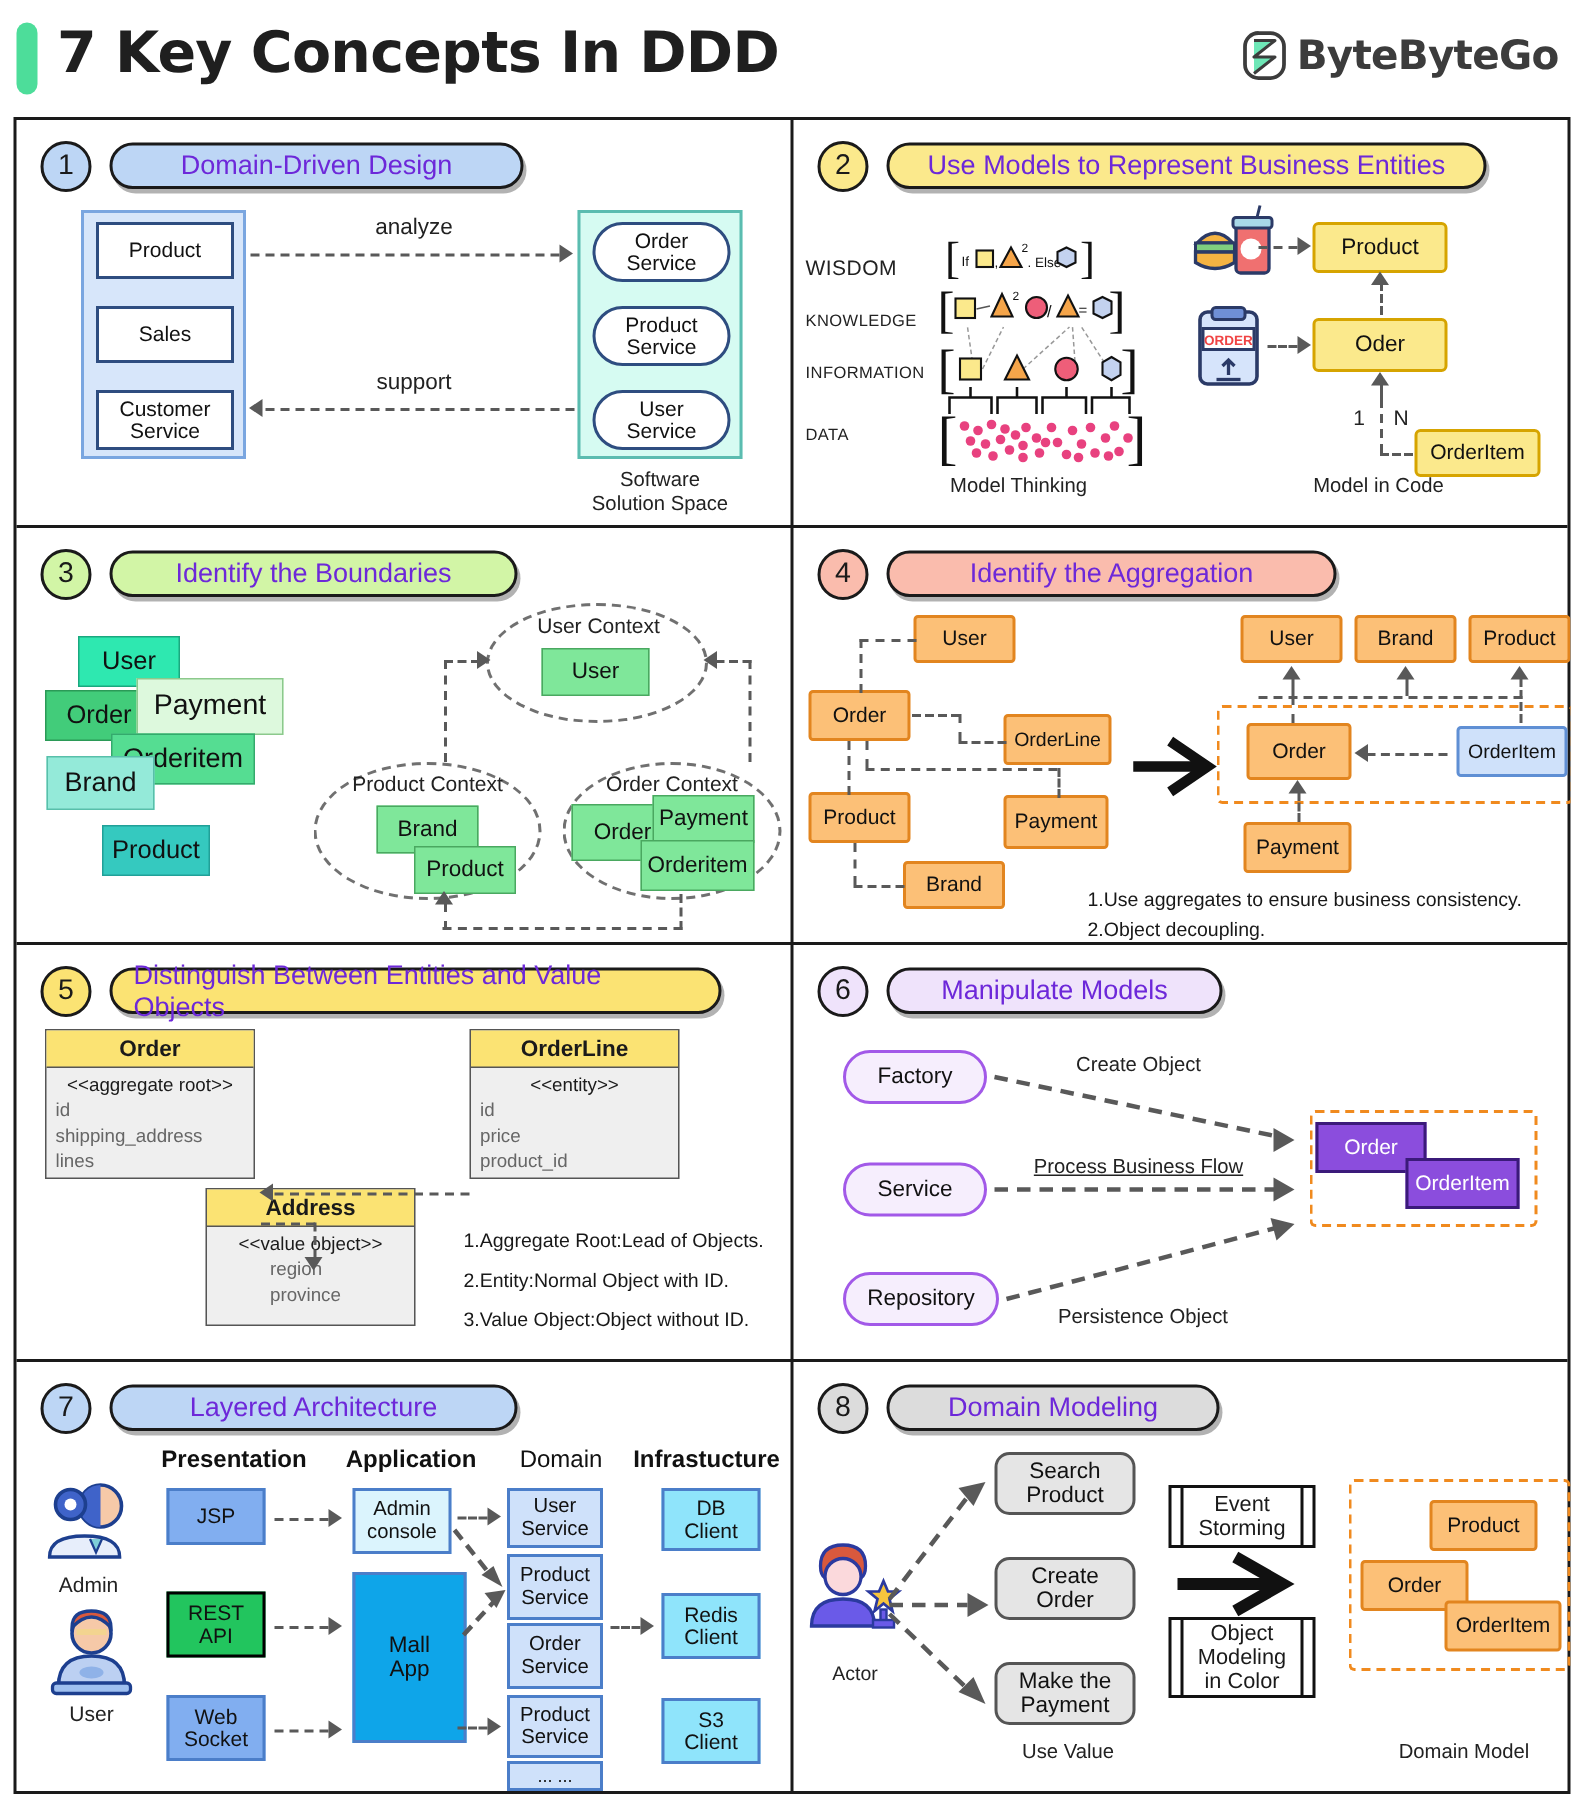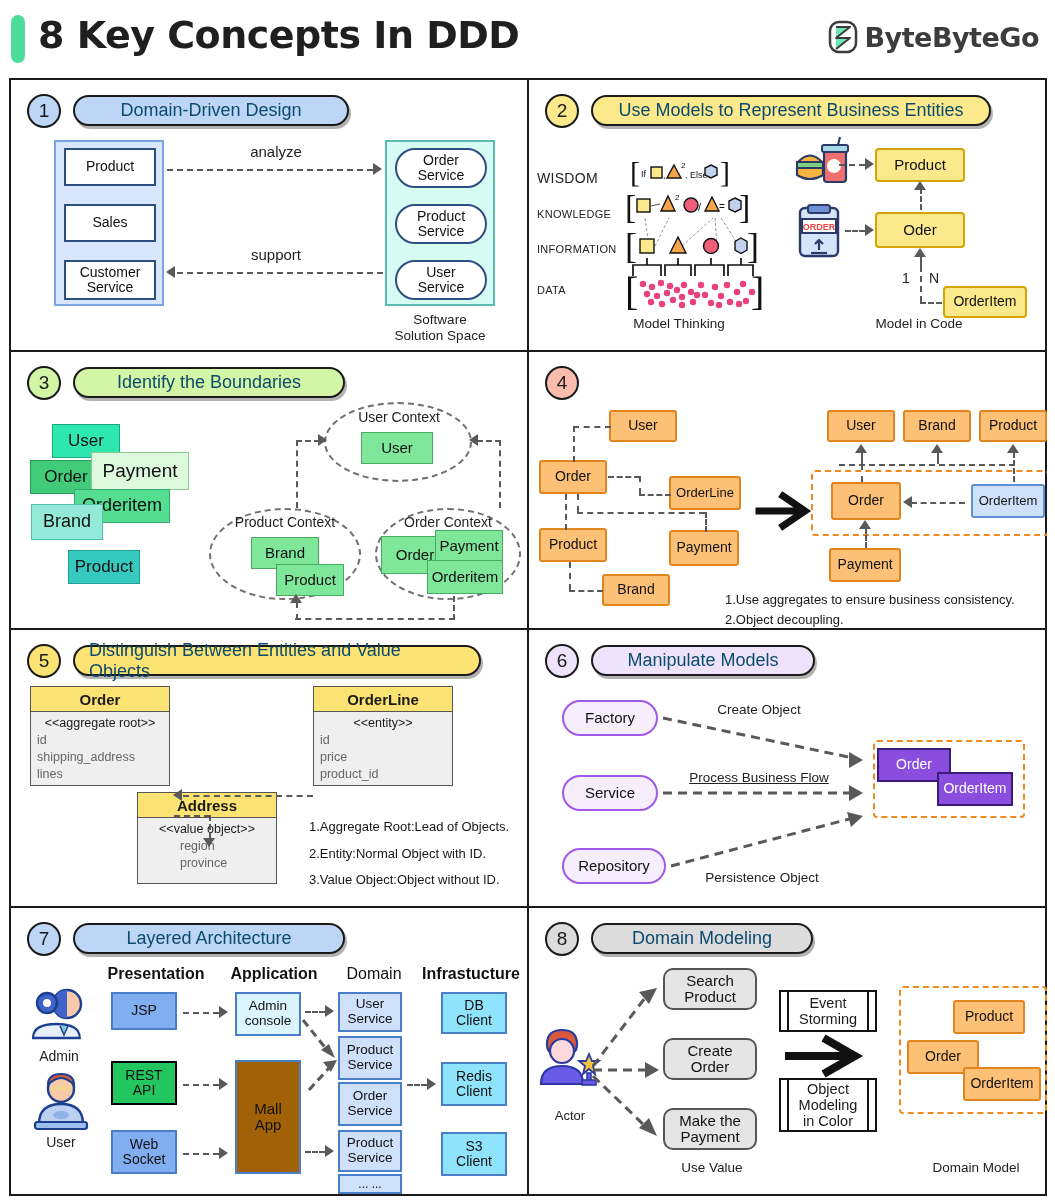--- a/index.html
+++ b/index.html
@@ -47,21 +47,21 @@
   .pnum {
     position: absolute; left: 16px; top: 14px;
     width: 34px; height: 34px; border-radius: 50%;
     border: 2px solid #1a1a1a; display: flex; align-items: center; justify-content: center;
     font-size: 19px; color: #1a1a1a;
   }
   .ptitle {
     position: absolute; top: 15px; height: 31px;
     border: 2px solid #1a1a1a; border-radius: 16px;
     display: flex; align-items: center; justify-content: center;
-    font-size: 18px; color: #0c4a6e;
+    font-size: 18px; color: #6d28d9;
     box-shadow: 2px 3px 0 rgba(0,0,0,0.30);
     padding: 0 14px;
   }
 
   
   .bx {
     position: absolute; display: flex; align-items: center; justify-content: center;
     text-align: center; line-height: 1.08; font-size: 14px; color: #111;
   }
   .lbl { position: absolute; font-size: 13px; color: #222; text-align: center; }
@@ -80,21 +80,21 @@
   svg { display: block; overflow: visible; }
   .ell { position: absolute; border: 2px dashed #707070; border-radius: 50%; }
 </style>
 </head>
 <body>
 
 <div class="page">
 
   <div class="header">
     <div class="header-bar"></div>
-    <div class="header-title">8 Key Concepts In DDD</div>
+    <div class="header-title">7 Key Concepts In DDD</div>
     <div class="brand">
       <svg width="30" height="34" viewBox="0 0 30 34">
         <rect x="2" y="2" width="26" height="30" rx="9" fill="#fff" stroke="#3c3c3c" stroke-width="2.5"></rect>
         <path d="M8 7 L22 7 L8 18 L22 18 L8 29" fill="#6ee7b7" stroke="#3c3c3c" stroke-width="2" stroke-linejoin="round"></path>
       </svg>
       <span class="brand-name">ByteByteGo</span>
     </div>
   </div>
 
   <div class="grid">
@@ -297,20 +297,21 @@
       <div class="arrow-l" style="left:458px;top:82px;"></div>
 
       <div class="dash-v" style="left:442px;top:244px;height:24px;"></div>
       <div class="dash-h" style="left:284px;top:266px;width:160px;"></div>
       <div class="dash-v" style="left:285px;top:250px;height:18px;"></div>
       <div class="arrow-u" style="left:279px;top:242px;"></div>
     </div>
 
     <div class="panel p4">
       <div class="pnum" style="background:#fabcad">4</div>
+      <div class="ptitle" style="left:62px;width:300px;background:#fabcad">Identify the Aggregation</div>
 
       <div class="bx" style="left:80px;top:58px;width:68px;height:32px;background:#fcc077;border:2px solid #e2851f;border-radius:3px;">User</div>
       <div class="bx" style="left:10px;top:108px;width:68px;height:34px;background:#fcc077;border:2px solid #e2851f;border-radius:3px;">Order</div>
       <div class="bx" style="left:140px;top:124px;width:72px;height:34px;background:#fcc077;border:2px solid #e2851f;border-radius:3px;font-size:13px;">OrderLine</div>
       <div class="bx" style="left:10px;top:176px;width:68px;height:34px;background:#fcc077;border:2px solid #e2851f;border-radius:3px;">Product</div>
       <div class="bx" style="left:140px;top:178px;width:70px;height:36px;background:#fcc077;border:2px solid #e2851f;border-radius:3px;">Payment</div>
       <div class="bx" style="left:73px;top:222px;width:68px;height:32px;background:#fcc077;border:2px solid #e2851f;border-radius:3px;">Brand</div>
 
       <div class="dash-v" style="left:44px;top:74px;height:36px;"></div>
       <div class="dash-h" style="left:44px;top:74px;width:38px;"></div>
@@ -459,21 +460,21 @@
       <div class="lbl" style="left:14px;top:226px;width:72px;font-size:14px;">User</div>
 
       <div class="bx" style="left:100px;top:84px;width:66px;height:38px;background:#81aef0;border:2px solid #4b7ec9;font-size:14px;white-space:pre-line;">JSP</div>
       <div class="bx" style="left:100px;top:153px;width:66px;height:44px;background:#22c55e;border:2px solid #000000;font-size:14px;white-space:pre-line;">REST
 API</div>
       <div class="bx" style="left:100px;top:222px;width:66px;height:44px;background:#81aef0;border:2px solid #4b7ec9;font-size:14px;white-space:pre-line;">Web
 Socket</div>
 
       <div class="bx" style="left:224px;top:84px;width:66px;height:44px;background:#dbf4fd;border:2px solid #4b7ec9;font-size:13.5px;white-space:pre-line;">Admin
 console</div>
-      <div class="bx" style="left:224px;top:152px;width:66px;height:114px;background:#a16207;border:2px solid #4b7ec9;font-size:15px;white-space:pre-line;">Mall
+      <div class="bx" style="left:224px;top:140px;width:76px;height:114px;background:#0ea5e9;border:2px solid #4b7ec9;font-size:15px;white-space:pre-line;">Mall
 App</div>
 
       <div class="bx" style="left:327px;top:84px;width:64px;height:40px;background:#cfe1fa;border:2px solid #4b7ec9;font-size:13.5px;white-space:pre-line;">User
 Service</div>
       <div class="bx" style="left:327px;top:128px;width:64px;height:44px;background:#cfe1fa;border:2px solid #4b7ec9;font-size:13.5px;white-space:pre-line;">Product
 Service</div>
       <div class="bx" style="left:327px;top:174px;width:64px;height:44px;background:#cfe1fa;border:2px solid #4b7ec9;font-size:13.5px;white-space:pre-line;">Order
 Service</div>
       <div class="bx" style="left:327px;top:222px;width:64px;height:42px;background:#cfe1fa;border:2px solid #4b7ec9;font-size:13.5px;white-space:pre-line;">Product
 Service</div>

